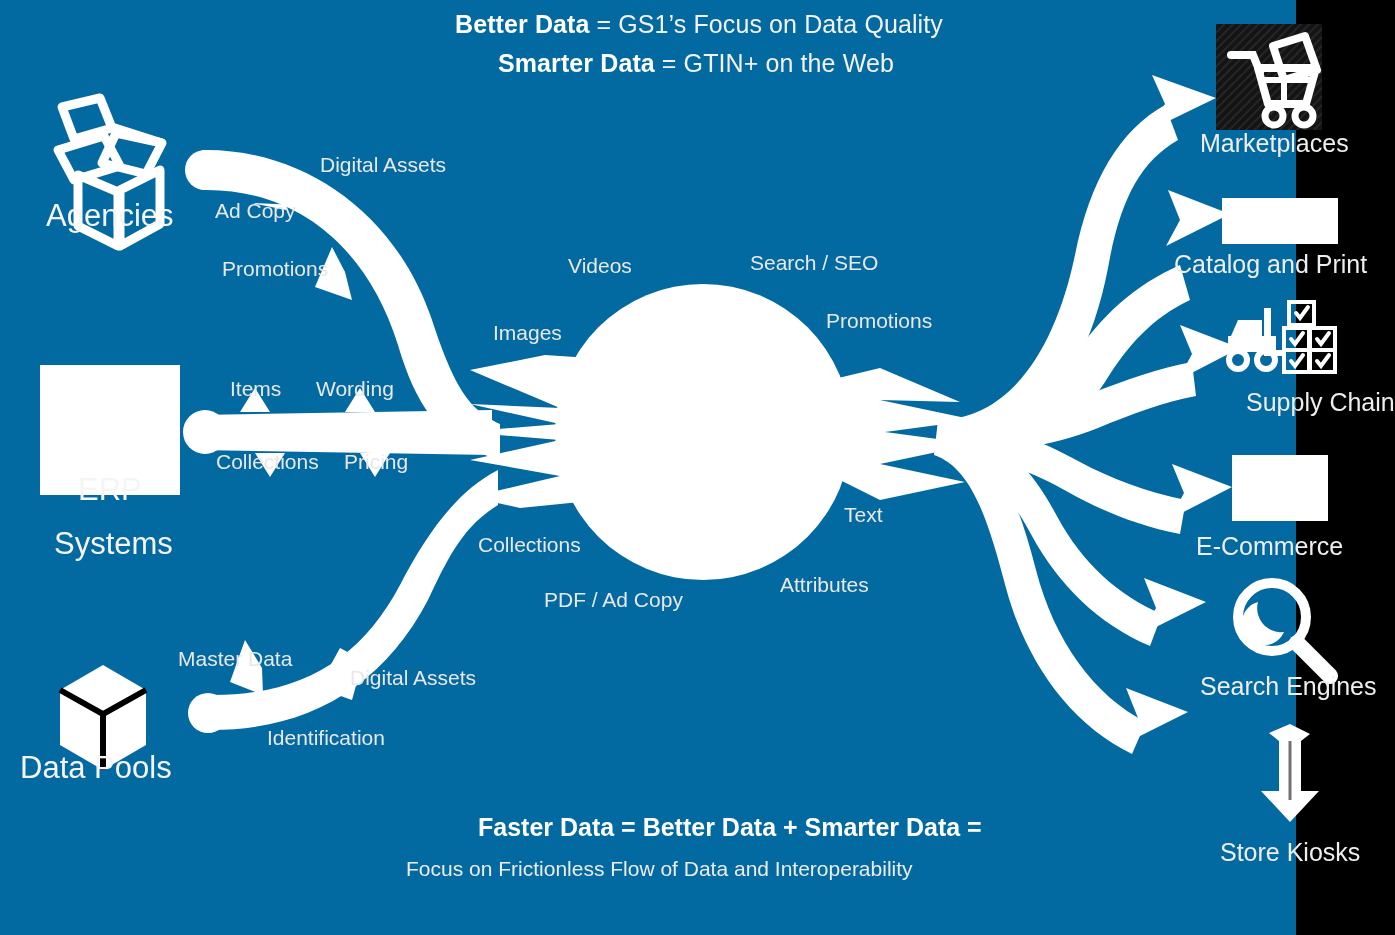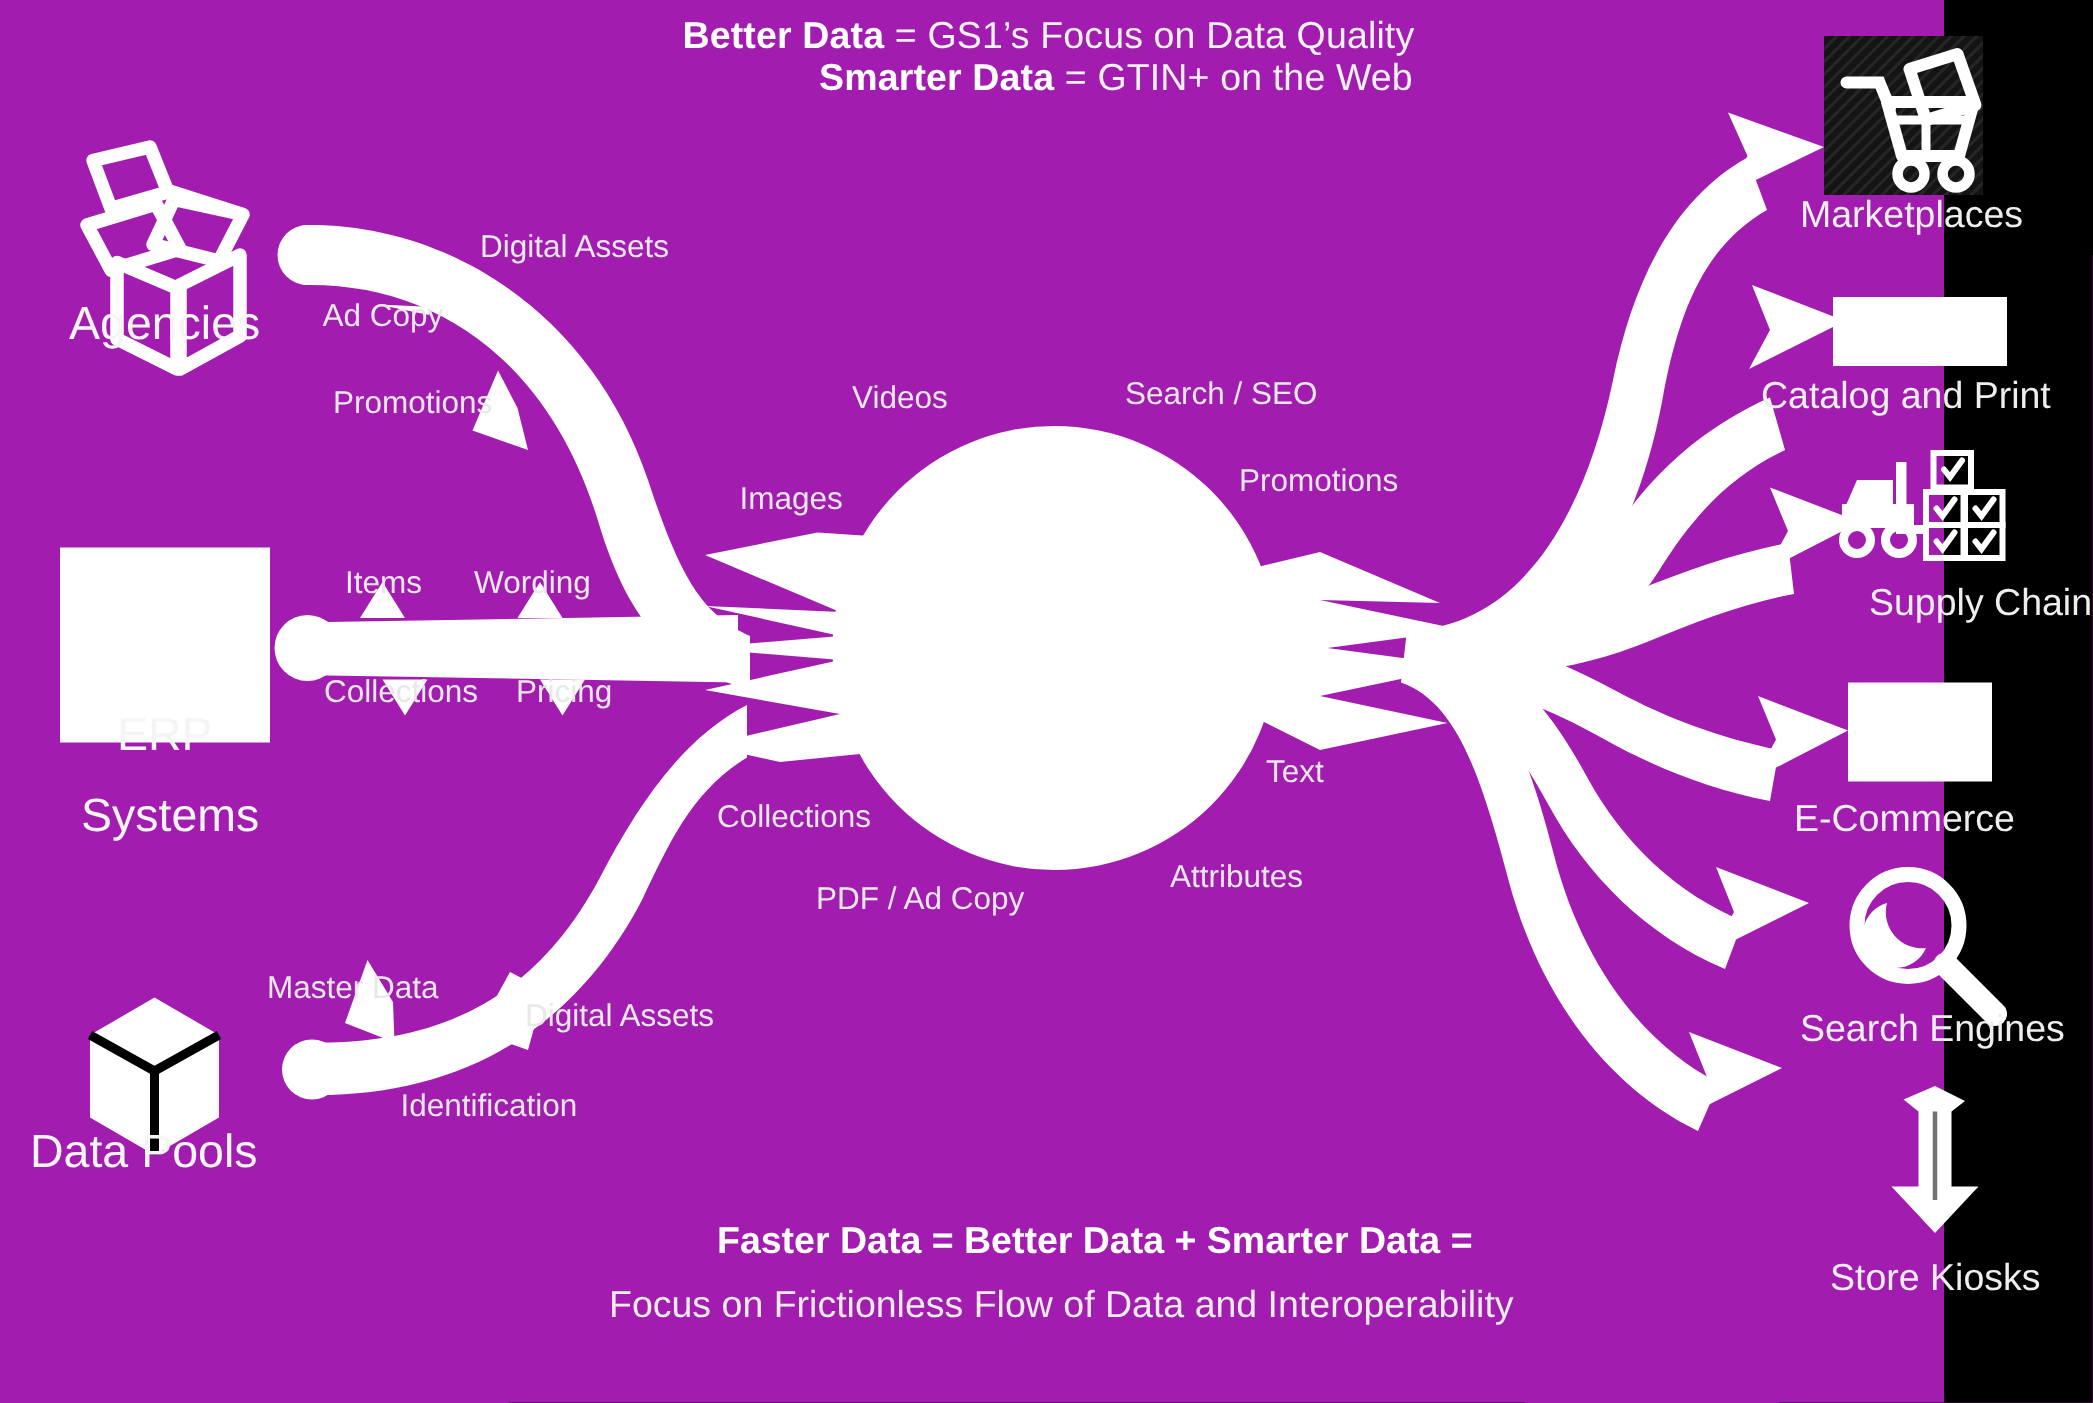--- a/index.html
+++ b/index.html
@@ -1,29 +1,29 @@
 <!DOCTYPE html>
 <html><head>
 <meta charset="utf-8">
 <title>GS1 Data Flow Diagram</title>
 <style>
   html,body{margin:0;padding:0;background:#000;}
   body{width:1395px;height:935px;overflow:hidden;
        font-family:"Liberation Sans","DejaVu Sans",sans-serif;color:#fff;}
-  #stage{position:relative;width:1296px;height:935px;background:#a21caf;}
+  #stage{position:relative;width:1296px;height:935px;background:#0369a1;}
   #stage svg.layer{position:absolute;left:0;top:0;width:1395px;height:935px;}
   .txt{position:absolute;white-space:nowrap;line-height:1;}
 
   
   .headline{font-size:25px;color:#fff;letter-spacing:.1px;}
   .headline b{font-weight:bold;}
   .headline .norm{font-weight:normal;color:#f2f2f2;}
 
   .foot1{font-size:25px;font-weight:bold;color:#fff;}
-  .foot2{font-size:25px;font-weight:normal;color:#ececec;}
+  .foot2{font-size:21px;font-weight:normal;color:#ececec;}
 
   
   .nodetitle{font-size:31px;color:#f5f5f5;font-weight:normal;}
   .desttitle{font-size:25px;color:#eeeeee;font-weight:normal;}
 
   
   .flowlabel{font-size:21px;color:#e8e8e8;font-weight:normal;}
 </style>
 </head>
 <body>
@@ -191,21 +191,21 @@
 
     <g>
       <path d="M1269 733 L1290 724 L1310 734 L1301 741 L1301 791 L1319 791 L1290 822 L1261 791 L1279 791 L1279 741 Z" fill="#ffffff"></path>
       <path d="M1290 741 L1290 800" stroke="#000000" stroke-width="3" opacity="0.55"></path>
     </g>
   </svg>
 
   <div class="txt headline" style="left:455px; top:12px;">
     <b>Better Data</b><span class="norm"> = GS1’s Focus on Data Quality</span>
   </div>
-  <div class="txt headline" style="left:498px; top:40px;margin-left:48px;">
+  <div class="txt headline" style="left:498px; top:51px;">
     <b>Smarter Data</b><span class="norm"> = GTIN+ on the Web</span>
   </div>
 
   <div class="txt foot1" style="left:478px; top:815px;">Faster Data = Better Data + Smarter Data =</div>
   <div class="txt foot2" style="left:406px; top:858px;">Focus on Frictionless Flow of Data and Interoperability</div>
 
   <div class="txt nodetitle" style="left:46px; top:200px;">Agencies</div>
   <div class="txt nodetitle" style="left:78px; top:474px;">ERP</div>
   <div class="txt nodetitle" style="left:30px; top:528px;margin-left:24px;">Systems</div>
   <div class="txt nodetitle" style="left:20px; top:752px;">Data Pools</div>

